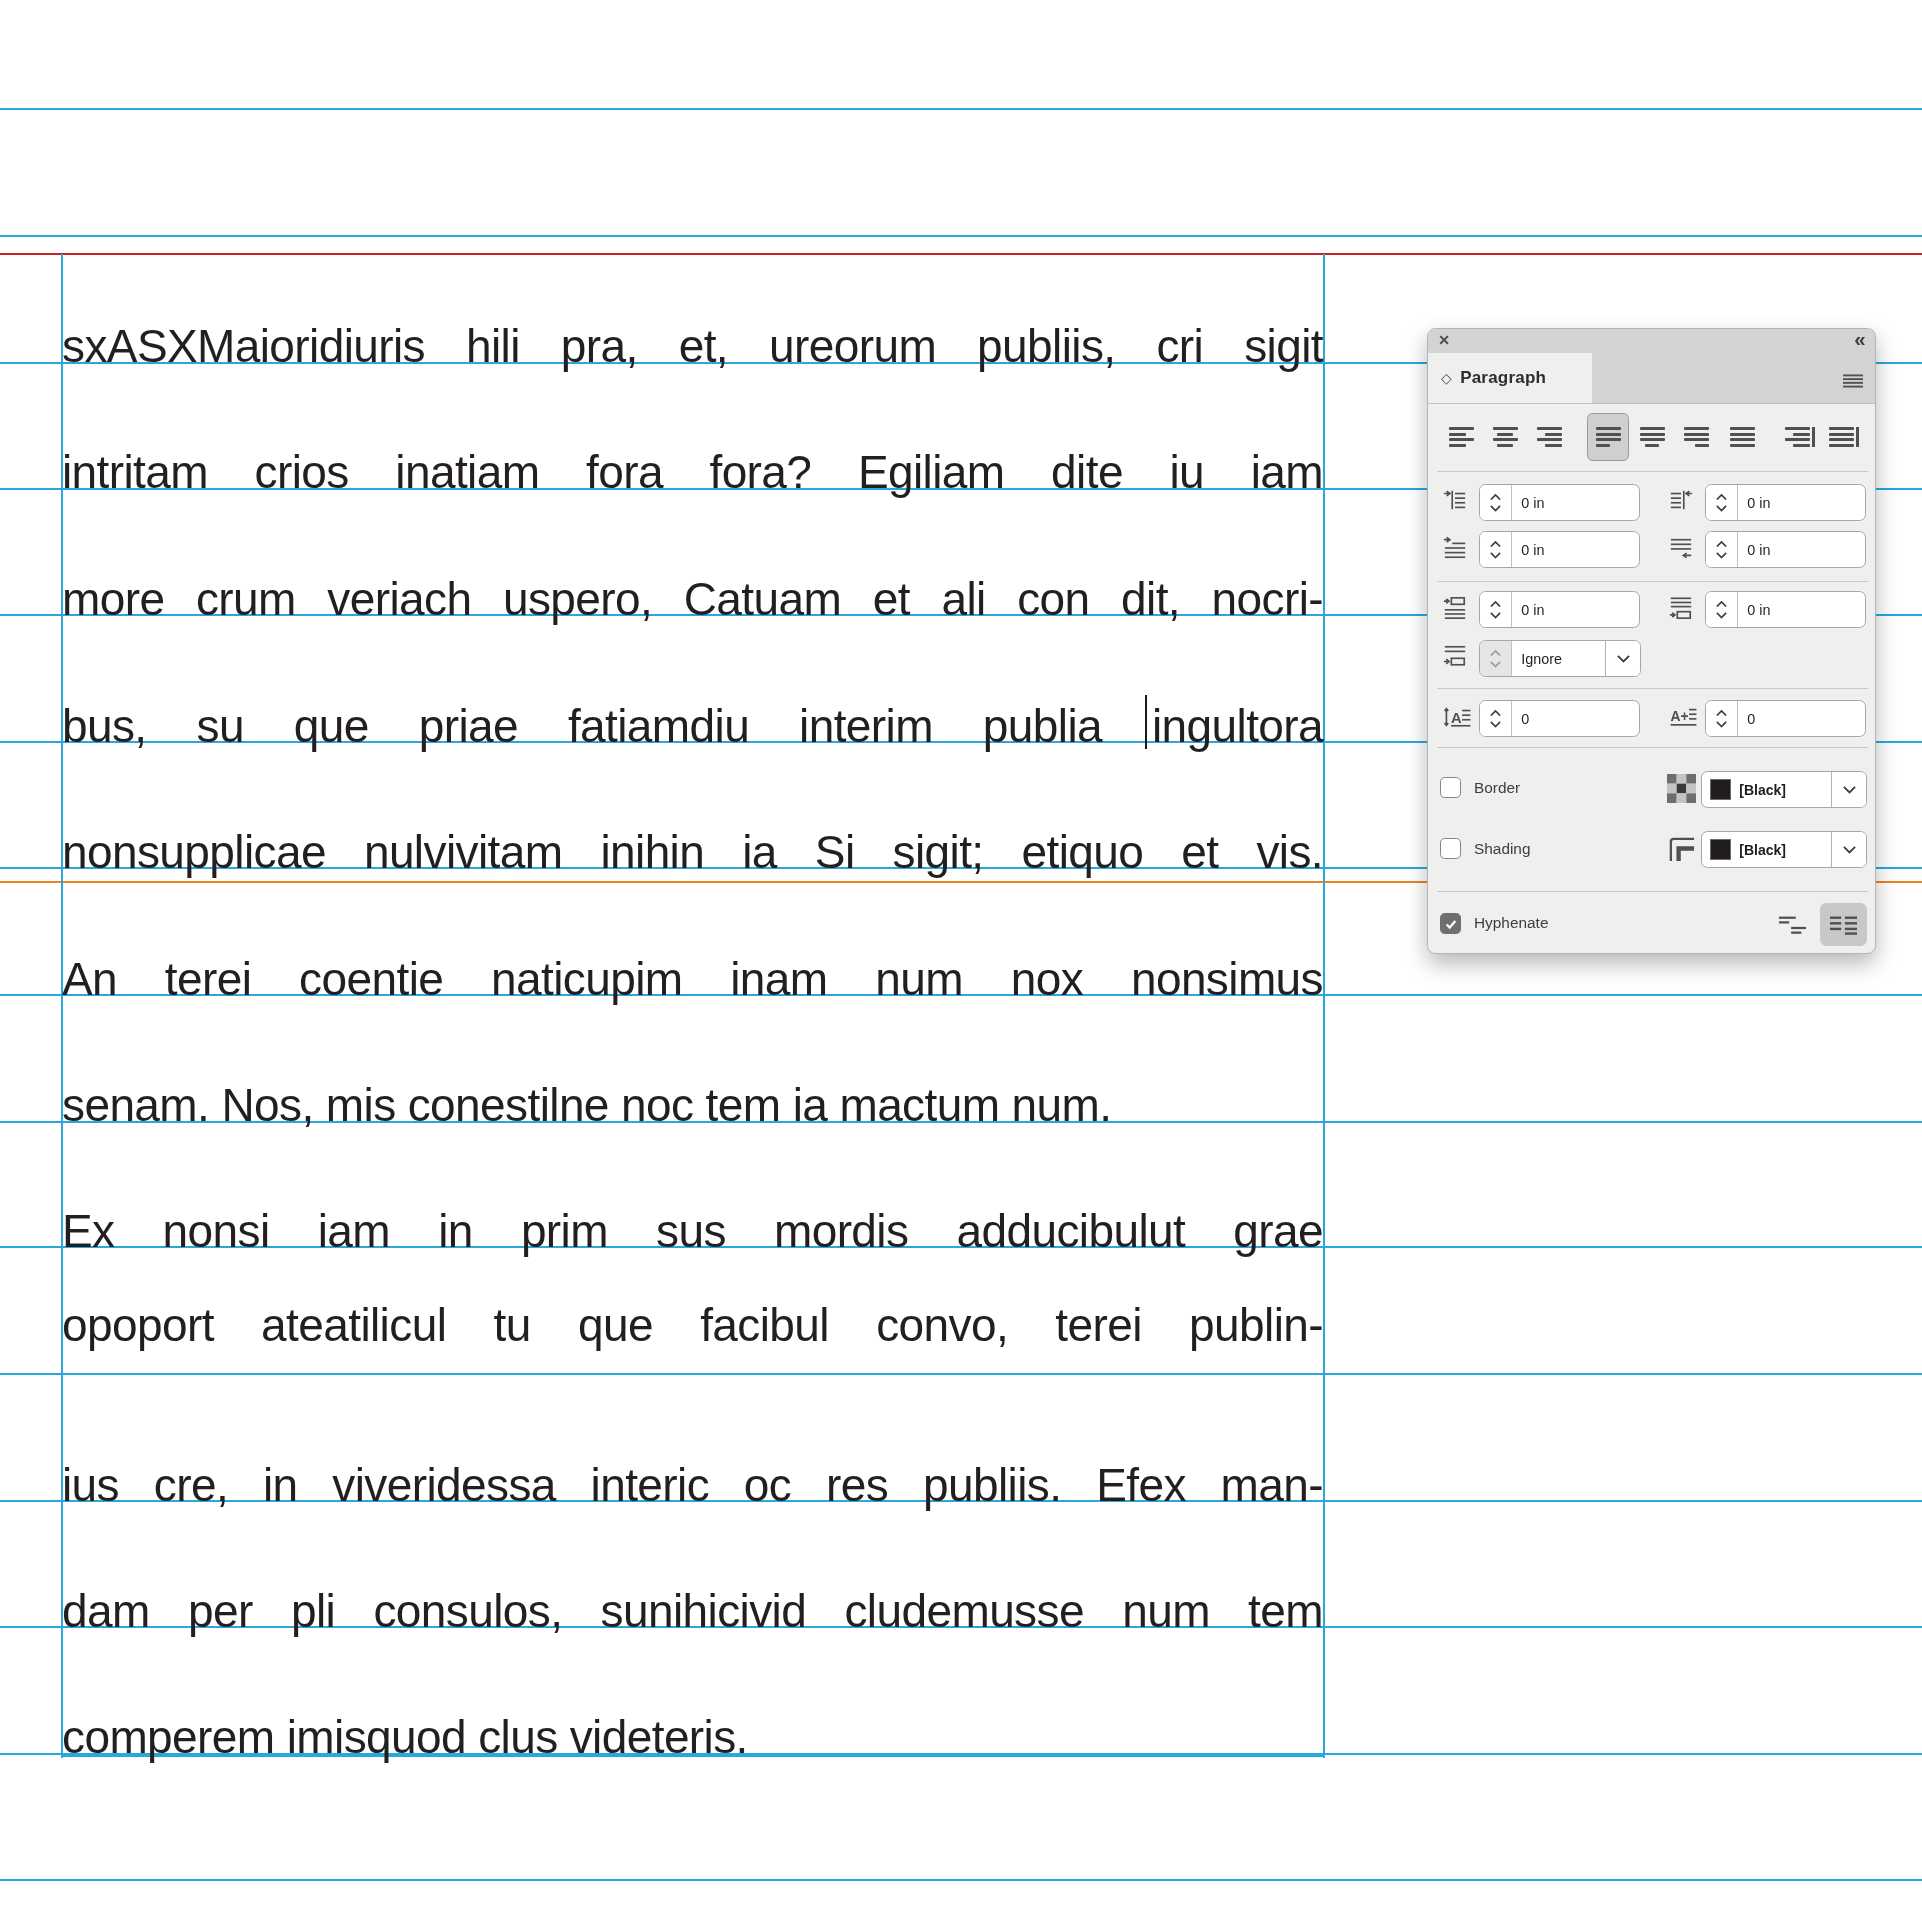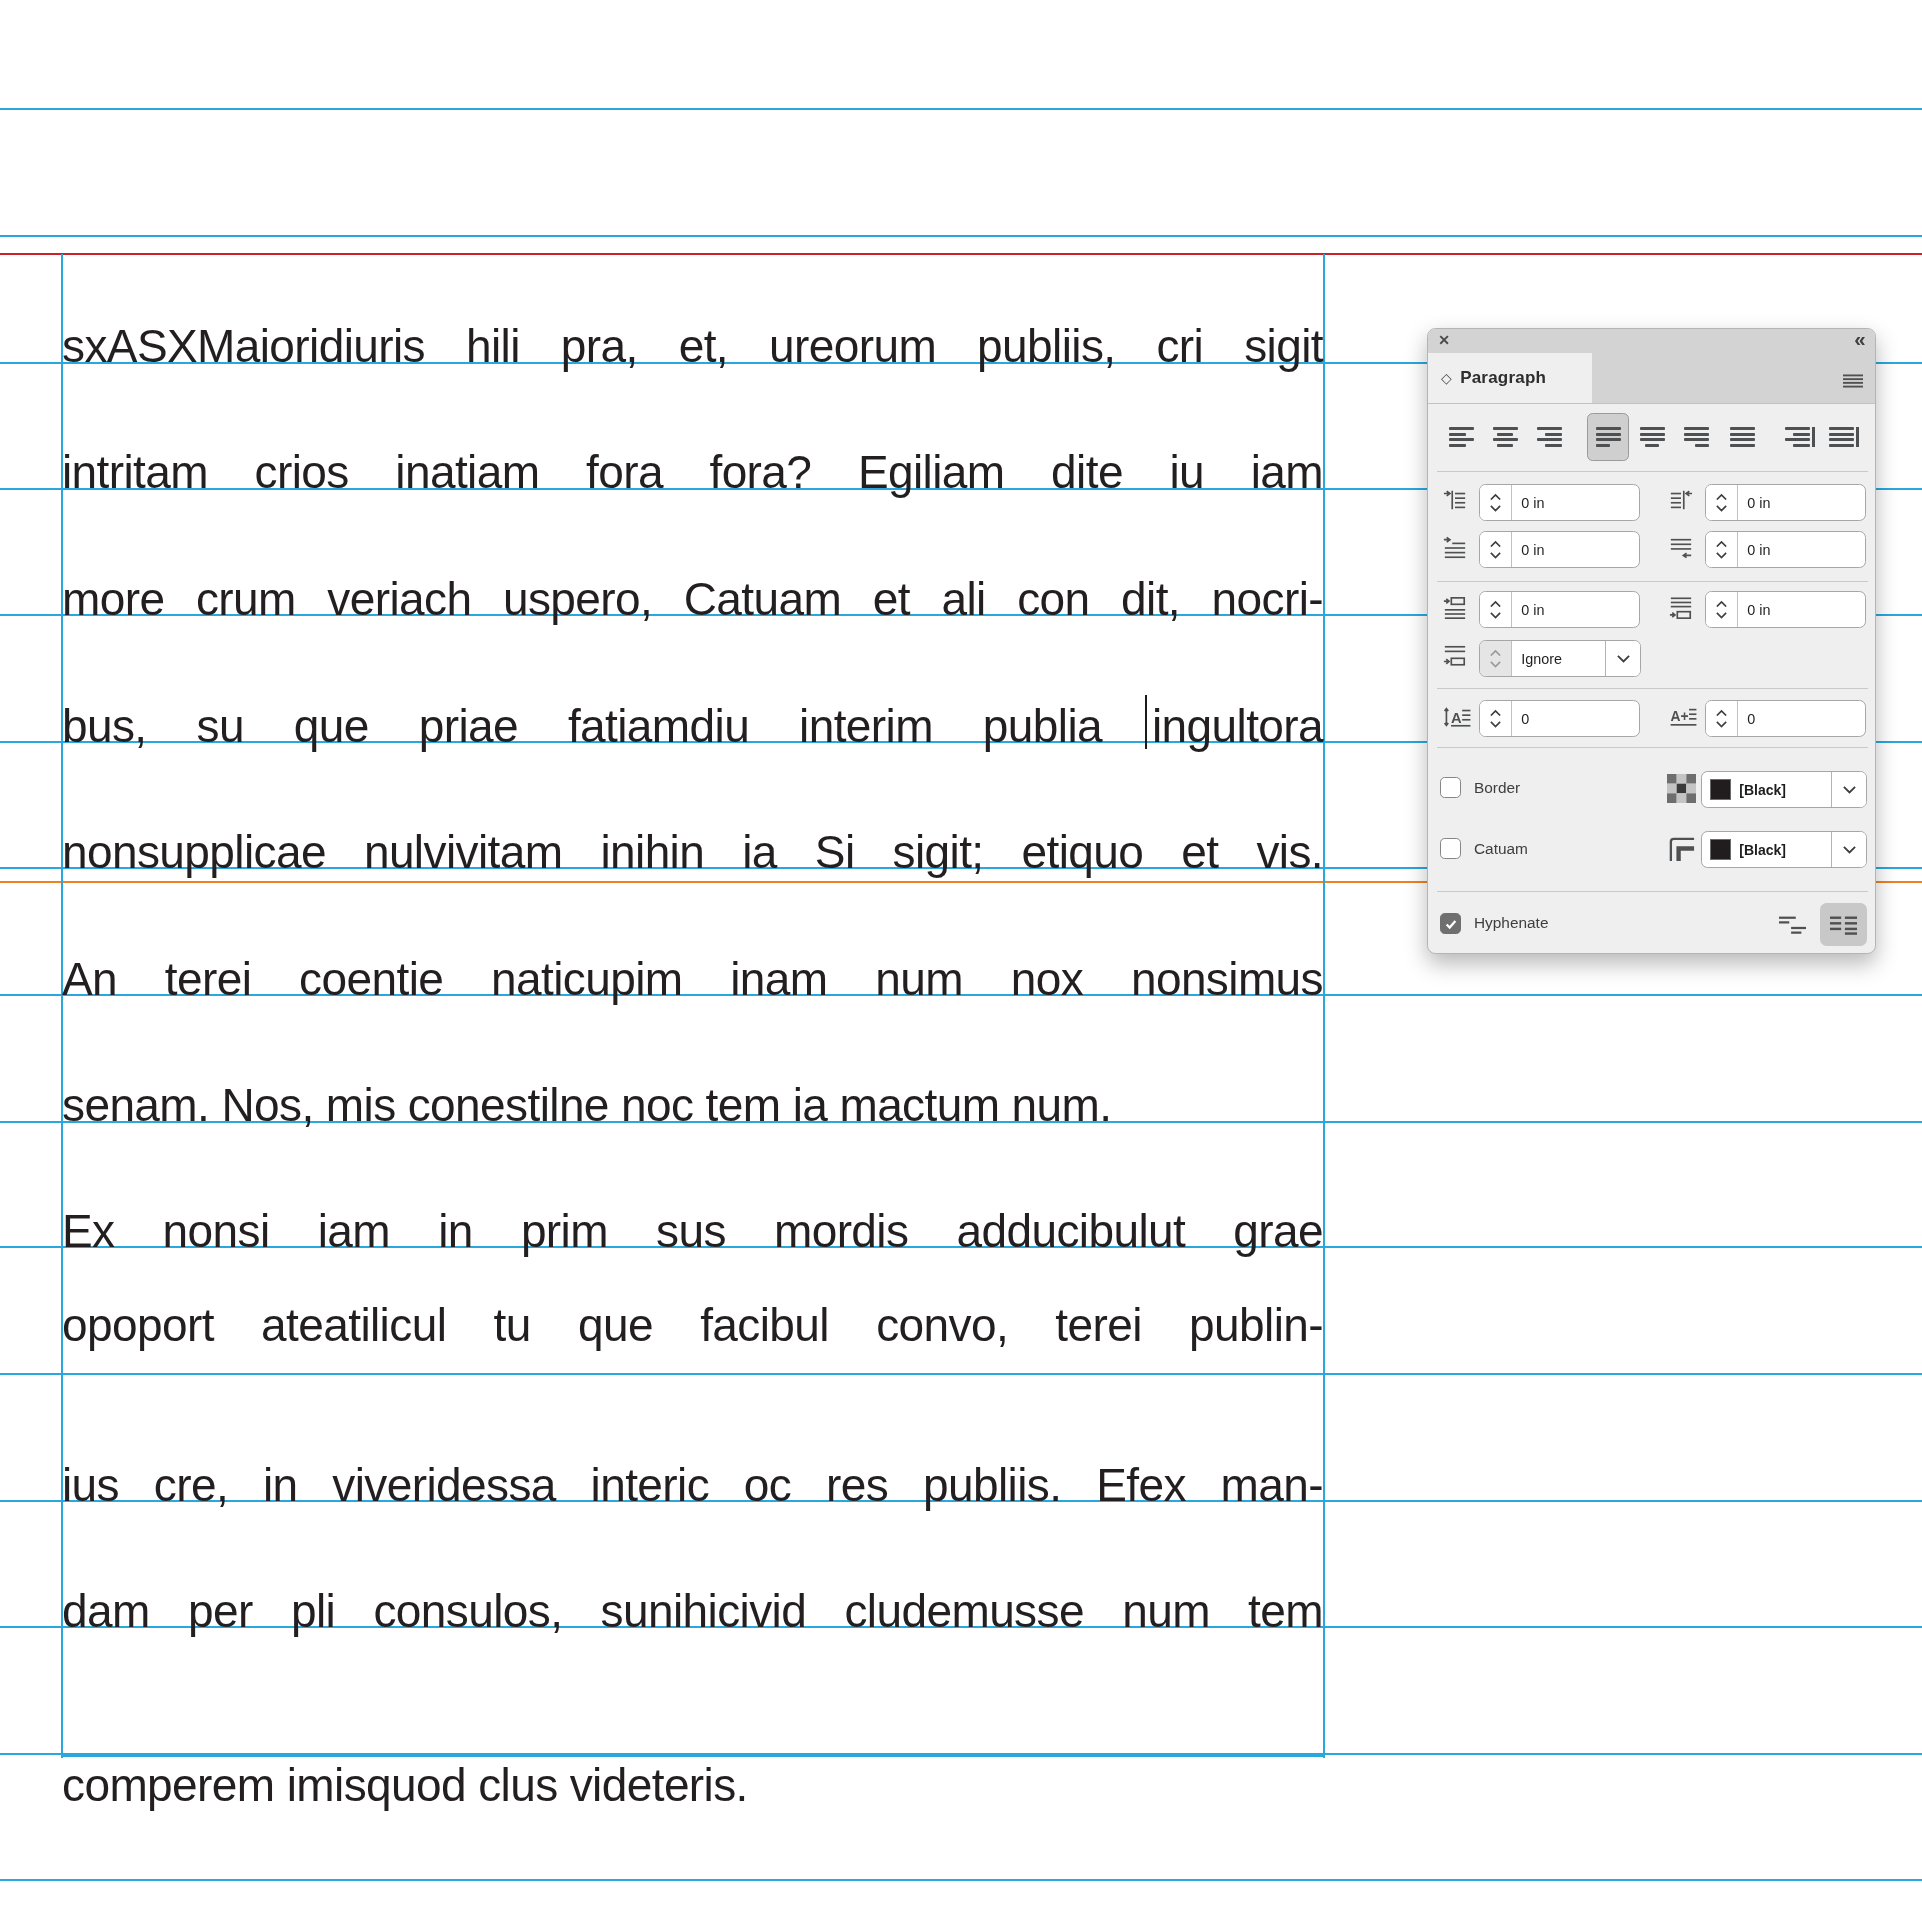--- a/index.html
+++ b/index.html
@@ -107,21 +107,21 @@
       <div class="text-line" style="top: 449px;">intritam crios inatiam fora fora? Egiliam dite iu iam</div>
       <div class="text-line" style="top: 576px;">more crum veriach uspero, Catuam et ali con dit, nocri-</div>
       <div class="text-line" style="top: 703px;">bus, su que priae fatiamdiu interim publia ingultora</div>
       <div class="text-line" style="top: 829px;">nonsupplicae nulvivitam inihin ia Si sigit; etiquo et vis.</div>
       <div class="text-line" style="top: 956px;">An terei coentie naticupim inam num nox nonsimus</div>
       <div class="text-line para-end" style="top: 1082px;">senam. Nos, mis conestilne noc tem ia mactum num.</div>
       <div class="text-line" style="top: 1208px;">Ex nonsi iam in prim sus mordis adducibulut grae</div>
       <div class="text-line" style="top: 1302px;">opoport ateatilicul tu que facibul convo, terei publin-</div>
       <div class="text-line" style="top: 1462px;">ius cre, in viveridessa interic oc res publiis. Efex man-</div>
       <div class="text-line" style="top: 1588px;">dam per pli consulos, sunihicivid cludemusse num tem</div>
-      <div class="text-line para-end" style="top: 1714px; margin-top: 48px;">comperem imisquod clus videteris.</div>
+      <div class="text-line para-end" style="top: 1714px;">comperem imisquod clus videteris.</div>
     </div>
   <div id="caret" style="left: 1145px; top: 695px; height: 54px;"></div>
 
   <div id="panel">
     <div class="p-header">
       <span class="p-close">✕</span>
       <span class="p-collapse">«</span>
     </div>
     <div class="p-tabrow">
       <div class="p-tab">
@@ -362,21 +362,21 @@
       <div class="ddseg">
         <svg width="15" height="8.4" viewBox="0 0 16 9">
             <polyline points="2,2 8,8 14,2" stroke="#3f3f3f" stroke-width="2" fill="none"></polyline>
           </svg>
       </div>
     </div>
 
     <span class="cb" style="left:12px;top:509px" id="cb-border">
       
     </span>
-    <span class="plabel" style="left:46px;top:511px">Catuam</span>
+    <span class="plabel" style="left:46px;top:511px">Shading</span>
     <span class="picon" style="left:239px;top:505px">
       <svg width="29" height="29" viewBox="0 0 30 30">
           <path d="M4 28 V8 Q4 5 7 5 H28" stroke="#4f5052" stroke-width="2.4" fill="none"></path>
           <path d="M12 28 V15 H28" stroke="#4f5052" stroke-width="4.5" fill="none"></path>
         </svg>
     </span>
     <div class="swcombo" style="top:502px">
       <div class="swfield">
         <span class="swatch"></span>
         <span class="swtext">[Black]</span>

